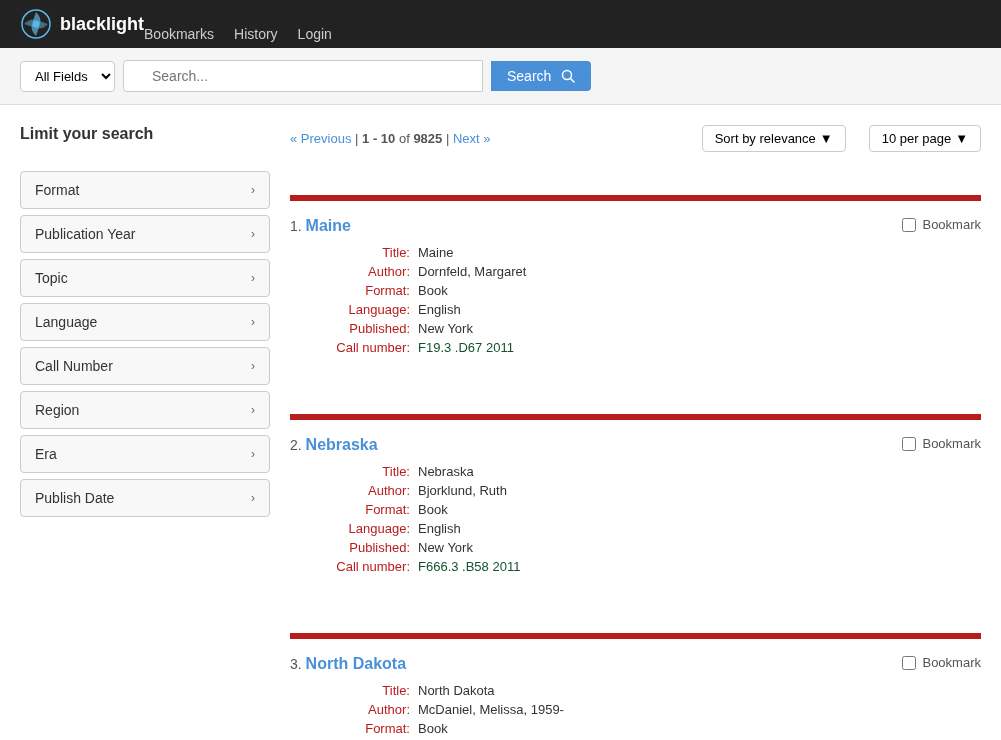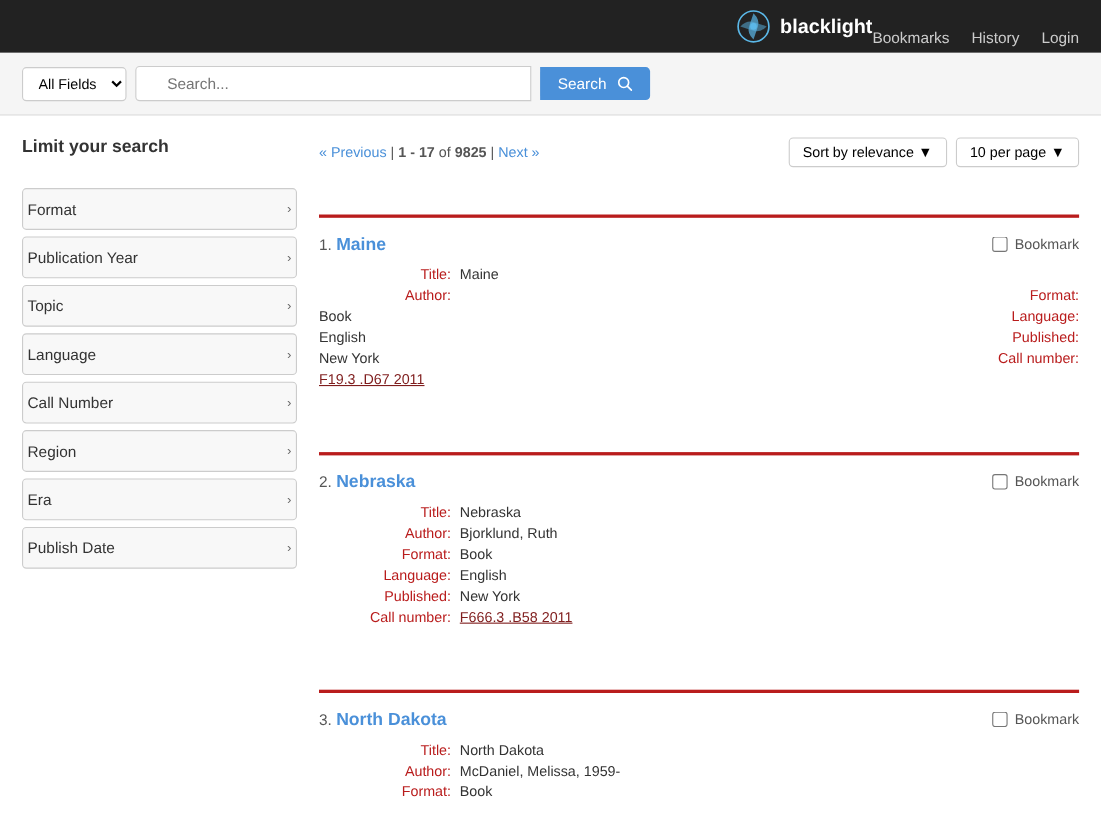--- a/index.html
+++ b/index.html
@@ -5,21 +5,21 @@
     * { box-sizing: border-box; margin: 0; padding: 0; }
     body { font-family: "Helvetica Neue", Arial, sans-serif; font-size: 14px; color: #333; background: #fff; }
 
     
     #header {
       background: #222;
       padding: 0 20px;
       height: 48px;
       display: flex;
       align-items: center;
-      justify-content: flex-end;
+      justify-content: flex-start;
     }
     #header-brand {
       display: flex;
       align-items: center;
       gap: 8px;
     }
     #header-logo {
       width: 32px;
       height: 32px;
     }
@@ -95,21 +95,21 @@
       font-weight: bold;
       margin-bottom: 28px;
       color: #333;
     }
     .facet-item {
       display: flex;
       align-items: center;
       justify-content: space-between;
       border: 1px solid #ccc;
       border-radius: 4px;
-      padding: 10px 4px;
+      padding: 10px 14px;
       margin-bottom: 6px;
       background: #f8f8f8;
       cursor: pointer;
       font-size: 14px;
       font-weight: 500;
     }
     .facet-chevron {
       font-size: 12px;
       color: #666;
     }
@@ -129,38 +129,38 @@
     #pagination-info {
       font-size: 13px;
       color: #555;
     }
     #pagination-info a {
       color: #4a90d9;
       text-decoration: none;
     }
     #sort-per-page {
       display: flex;
-      gap: 8px;
+      gap: 23px;
       justify-content: space-between;
     }
     .control-btn {
       border: 1px solid #ccc;
       border-radius: 4px;
       padding: 5px 12px;
       background: #fff;
       font-size: 13px;
       cursor: pointer;
       display: flex;
       align-items: center;
       gap: 4px;
     }
 
     
     .result-item {
-      border-top: 3px solid #b91c1c;
+      border-top: 6px solid #b91c1c;
       padding: 16px 0;
       margin-top: 43px;
     }
     .result-header {
       display: flex;
       align-items: flex-start;
       justify-content: space-between;
       margin-bottom: 10px;
     }
     .result-title {
@@ -192,23 +192,22 @@
     }
     .field-label {
       text-align: right;
       color: #b91c1c;
       font-size: 13px;
     }
     .field-value {
       color: #333;
     }
     .field-value.call-number {
-      color: #7f1d1d;
+      color: #14532d;
       font-weight: 500;
-      text-decoration: underline;
     }
   </style>
 </head>
 <body>
 
 <header id="header">
   <div id="header-brand">
 
     <svg id="header-logo" viewBox="0 0 32 32" xmlns="http://www.w3.org/2000/svg">
       <circle cx="16" cy="16" r="14" fill="none" stroke="#5bb8e8" stroke-width="1.5"></circle>
@@ -281,21 +280,21 @@
       </div>
     </div>
   </aside>
 
   <main id="results">
 
     <div id="results-controls">
       <div id="pagination-info">
         <a href="#">« Previous</a>
         <span> | </span>
-        <strong>1 - 17</strong>
+        <strong>1 - 10</strong>
         <span> of </span>
         <strong>9825</strong>
         <span> | </span>
         <a href="#">Next »</a>
       </div>
       <div id="sort-per-page">
         <button class="control-btn">
           <span>Sort by relevance</span>
           <span>▼</span>
         </button>
@@ -312,20 +311,21 @@
             <span><span class="result-number">1. </span><a class="result-title" href="#">Maine</a></span>
             <div class="bookmark-section">
               <input type="checkbox" style="">
               <span>Bookmark</span>
             </div>
           </div>
           <div class="result-fields">
             <span class="field-label">Title:</span>
             <span class="field-value">Maine</span>
             <span class="field-label">Author:</span>
+            <span class="field-value">Dornfeld, Margaret</span>
             <span class="field-label">Format:</span>
             <span class="field-value">Book</span>
             <span class="field-label">Language:</span>
             <span class="field-value">English</span>
             <span class="field-label">Published:</span>
             <span class="field-value">New York</span>
             <span class="field-label">Call number:</span>
             <span class="field-value call-number">F19.3 .D67 2011</span>
           </div>
         </div>

